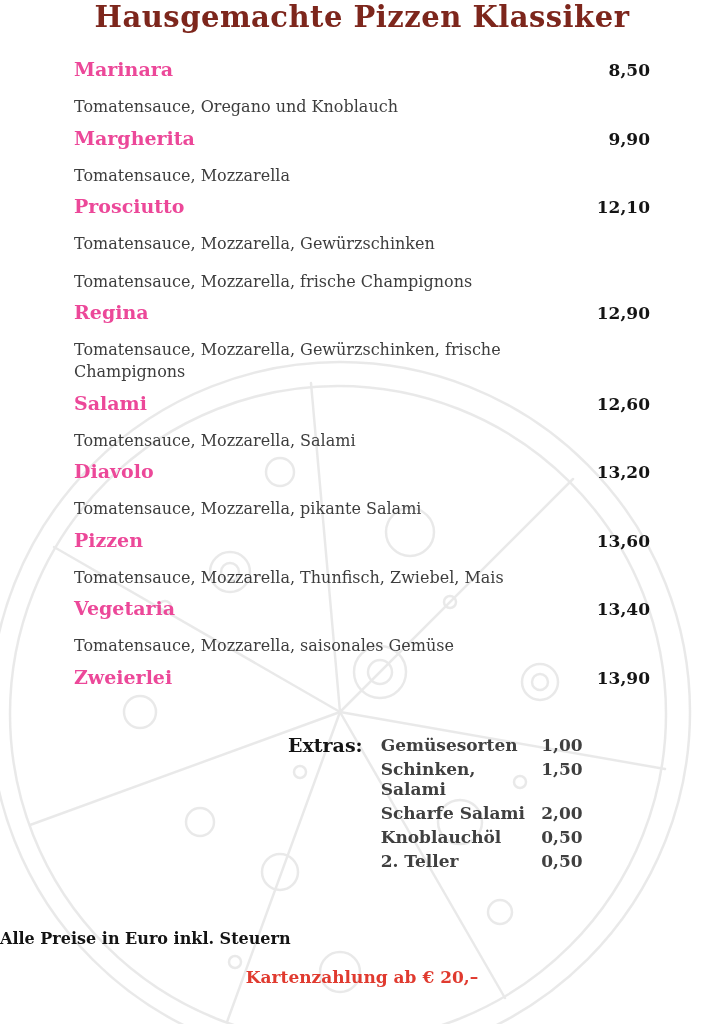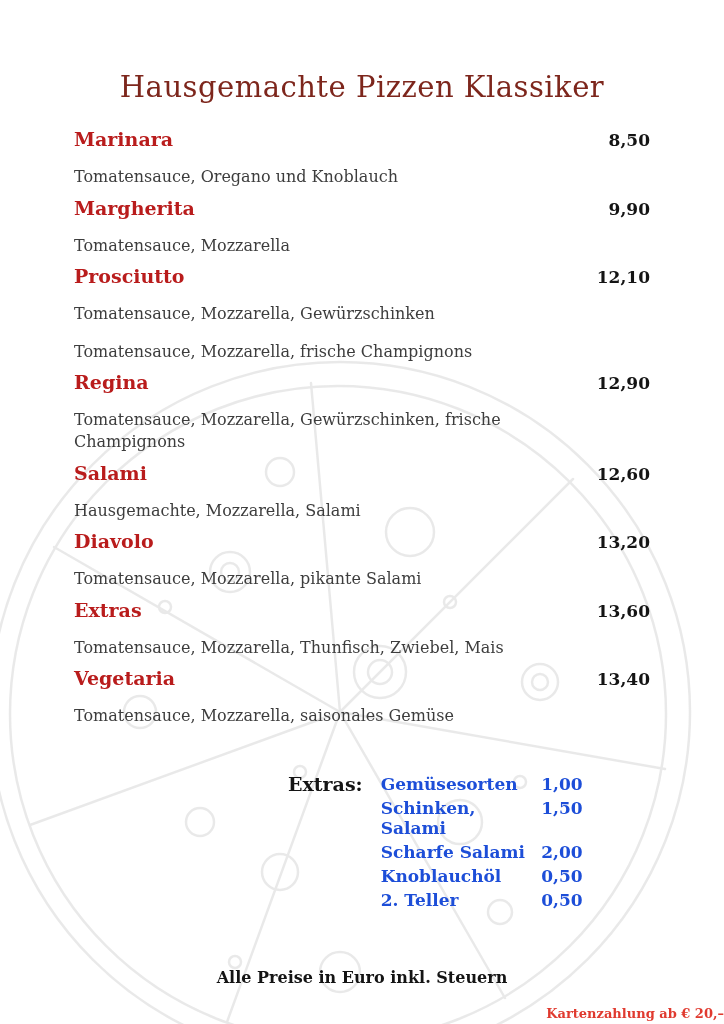--- a/index.html
+++ b/index.html
@@ -17,35 +17,34 @@
     left: -20px;
     top: 352px;
     width: 720px;
     height: 720px;
     opacity: 0.55;
     pointer-events: none;
   }
   .content { position: relative; z-index: 1; }
   .title {
     margin: 0;
-    padding-top: 70px;
     text-align: center;
     font-size: 29px;
-    font-weight: normal;
+    font-weight: bold;
     color: #7d261c;
     letter-spacing: 0.5px;
   }
   .menu { margin: 24px 74px 0 74px; }
   .item { margin-bottom: 9px; }
   .item-top {
     display: flex;
     justify-content: space-between;
     align-items: baseline;
   }
-  .item-name { font-size: 19px; font-weight: bold; color: #b91c1c; }
+  .item-name { font-size: 19px; font-weight: bold; color: #ec4899; }
   .item-price { font-size: 17px; font-weight: bold; color: #141414; }
   .item-desc {
     font-size: 16px;
     color: #3d3d3d;
     margin-top: 16px;
     max-width: 480px;
     line-height: 1.35;
   }
   .extras {
     display: flex;
@@ -53,34 +52,34 @@
     margin: 46px 0 0 288px;
   }
   .extras-label { font-size: 19px; font-weight: bold; color: #141414; }
   .extras-rows { padding-top: 1px; }
   .extra-row {
     display: flex;
     justify-content: space-between;
     width: 202px;
     font-size: 17px;
     font-weight: bold;
-    color: #1d4ed8;
+    color: #404040;
     margin-bottom: 4px;
   }
   .footer-tax {
     margin-top: 54px;
-    text-align: center;
+    text-align: left;
     font-size: 16px;
     font-weight: bold;
     color: #141414;
   }
   .footer-card {
     margin-top: 19px;
-    text-align: right;
-    font-size: 13px;
+    text-align: center;
+    font-size: 17px;
     font-weight: bold;
     color: #e03a2f;
   }
 </style>
 </head>
 <body>
 
 <div class="page">
 
   <svg class="watermark" viewBox="0 0 720 720" fill="none" stroke="#d8d8d8" stroke-width="2.5" stroke-linecap="round">
@@ -154,48 +153,52 @@
           <span class="item-price">12,90</span>
         </div>
         <div class="item-desc">Tomatensauce, Mozzarella, Gewürzschinken, frische Champignons</div>
       </div>
 
       <div class="item">
         <div class="item-top">
           <span class="item-name">Salami</span>
           <span class="item-price">12,60</span>
         </div>
-        <div class="item-desc">Hausgemachte, Mozzarella, Salami</div>
+        <div class="item-desc">Tomatensauce, Mozzarella, Salami</div>
       </div>
 
       <div class="item">
         <div class="item-top">
           <span class="item-name">Diavolo</span>
           <span class="item-price">13,20</span>
         </div>
         <div class="item-desc">Tomatensauce, Mozzarella, pikante Salami</div>
       </div>
 
       <div class="item">
         <div class="item-top">
-          <span class="item-name">Extras</span>
+          <span class="item-name">Pizzen</span>
           <span class="item-price">13,60</span>
         </div>
         <div class="item-desc">Tomatensauce, Mozzarella, Thunfisch, Zwiebel, Mais</div>
       </div>
 
       <div class="item">
         <div class="item-top">
           <span class="item-name">Vegetaria</span>
           <span class="item-price">13,40</span>
         </div>
         <div class="item-desc">Tomatensauce, Mozzarella, saisonales Gemüse</div>
       </div>
 
       <div class="item">
+        <div class="item-top">
+          <span class="item-name">Zweierlei</span>
+          <span class="item-price">13,90</span>
+        </div>
       </div>
 
     </div>
 
     <div class="extras">
       <div class="extras-label">Extras:</div>
       <div class="extras-rows">
         <div class="extra-row">
           <span>Gemüsesorten</span>
           <span>1,00</span>

